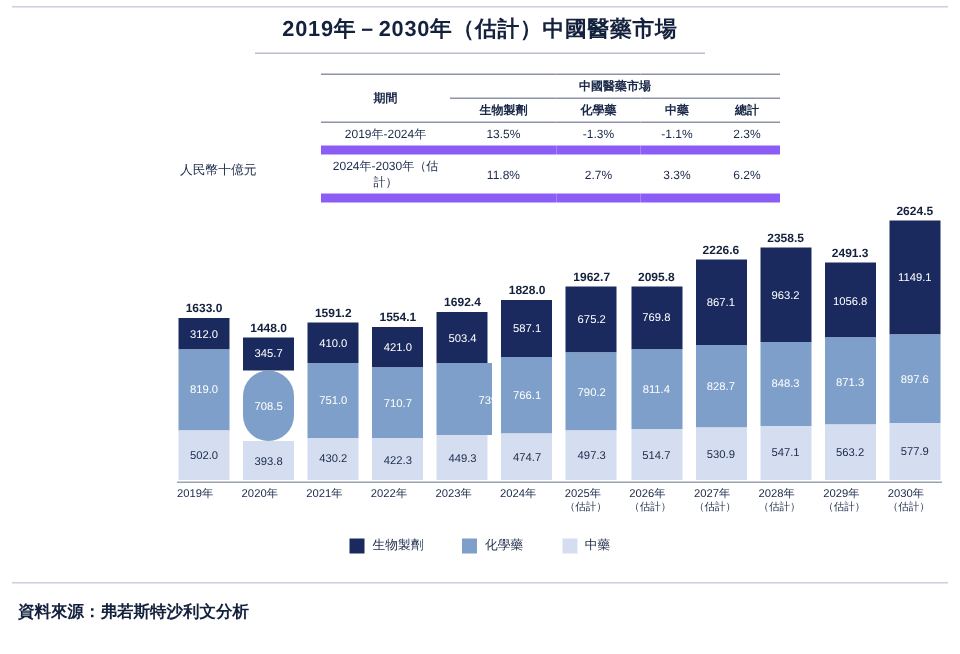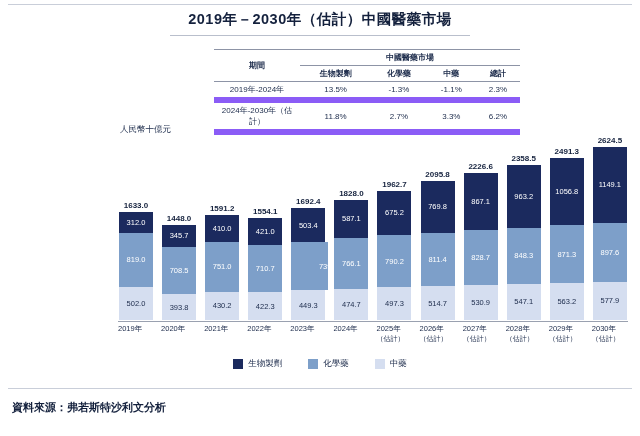--- a/index.html
+++ b/index.html
@@ -44,21 +44,21 @@
   }
   .gt-head-top th { border-bottom: 1px solid #8d94a6; font-weight: bold; font-size:8px;}
   .gt-head-sub th { border-bottom: 1px solid #8d94a6; font-weight: bold; font-size:8px;}
   .gt-period { width: 86px; font-weight: bold; }
   .gt-row td { border-bottom: 6px solid #8b5cf6; font-size: 8px; }
   .gt-row td:first-child { text-align: center; }
   .gt-rule-top { border-top: 1px solid #8d94a6; }
 
   .unit-label {
     position: absolute;
-    left: 120px; top: 124px;
+    left: 120px; top: 108px;
     font-size: 8.5px;
     color: #1b2a4a;
   }
 
   
   .chart {
     position: absolute;
     left: 118px; top: 130px;
     width: 510px; height: 190px;
   }
@@ -174,21 +174,21 @@
         <div class="stack">
           <div class="seg seg-bio" style="height: 20.5689px;">312.0</div>
           <div class="seg seg-chem" style="height: 53.9933px;">819.0</div>
           <div class="seg seg-tcm" style="height: 33.0948px;">502.0</div>
         </div>
       </div>
       <div class="bar-col">
         <div class="total-label">1448.0</div>
         <div class="stack">
           <div class="seg seg-bio" style="height: 22.7906px;">345.7</div>
-          <div class="seg seg-chem" style="height: 46.7085px;">708.5</div>
+          <div class="seg seg-chem" style="height: 46.7085px; border-radius: 17px;">708.5</div>
           <div class="seg seg-tcm" style="height: 25.9616px;">393.8</div>
         </div>
       </div>
       <div class="bar-col">
         <div class="total-label">1591.2</div>
         <div class="stack">
           <div class="seg seg-bio" style="height: 27.0296px;">410.0</div>
           <div class="seg seg-chem" style="height: 49.5104px;">751.0</div>
           <div class="seg seg-tcm" style="height: 28.3613px;">430.2</div>
         </div>
@@ -221,21 +221,21 @@
         <div class="total-label">1962.7</div>
         <div class="stack">
           <div class="seg seg-bio" style="height: 44.5132px;">675.2</div>
           <div class="seg seg-chem" style="height: 52.0947px;">790.2</div>
           <div class="seg seg-tcm" style="height: 32.785px;">497.3</div>
         </div>
       </div>
       <div class="bar-col">
         <div class="total-label">2095.8</div>
         <div class="stack">
-          <div class="seg seg-bio" style="height: 52px;">769.8</div>
+          <div class="seg seg-bio" style="height: 42px;">769.8</div>
           <div class="seg seg-chem" style="height: 53.4923px;">811.4</div>
           <div class="seg seg-tcm" style="height: 33.9321px;">514.7</div>
         </div>
       </div>
       <div class="bar-col">
         <div class="total-label">2226.6</div>
         <div class="stack">
           <div class="seg seg-bio" style="height: 57.1644px;">867.1</div>
           <div class="seg seg-chem" style="height: 54.6328px;">828.7</div>
           <div class="seg seg-tcm" style="height: 35.0001px;">530.9</div>
@@ -245,21 +245,21 @@
         <div class="total-label">2358.5</div>
         <div class="stack">
           <div class="seg seg-bio" style="height: 63.4999px;">963.2</div>
           <div class="seg seg-chem" style="height: 55.925px;">848.3</div>
           <div class="seg seg-tcm" style="height: 36.0681px;">547.1</div>
         </div>
       </div>
       <div class="bar-col">
         <div class="total-label">2491.3</div>
         <div class="stack">
-          <div class="seg seg-bio" style="height: 67px;">1056.8</div>
+          <div class="seg seg-bio" style="height: 50px;">1056.8</div>
           <div class="seg seg-chem" style="height: 57.4413px;">871.3</div>
           <div class="seg seg-tcm" style="height: 37.1295px;">563.2</div>
         </div>
       </div>
       <div class="bar-col">
         <div class="total-label">2624.5</div>
         <div class="stack">
           <div class="seg seg-bio" style="height: 75.7555px;">1149.1</div>
           <div class="seg seg-chem" style="height: 59.1751px;">897.6</div>
           <div class="seg seg-tcm" style="height: 38.0986px;">577.9</div>

